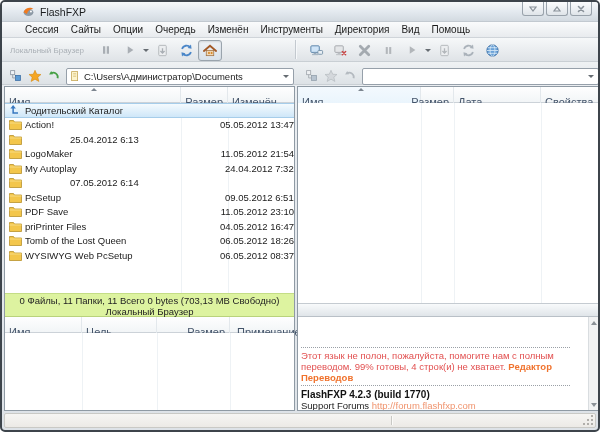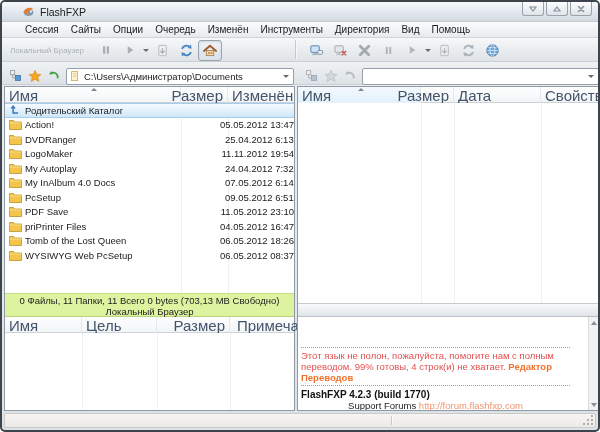--- a/index.html
+++ b/index.html
@@ -41,21 +41,21 @@
   .combo .path-text { font-size:9.5px; color:#222; margin-left:3px; white-space:nowrap; overflow:hidden; }
   .combo-caret { position:absolute; right:1px; top:1px; bottom:1px; width:13px; display:flex; align-items:center; justify-content:center; }
 
   
   .panel { position:absolute; top:84px; height:325px; border:1px solid #8f9aa4; background:#fff; }
   .panel-left { left:2px; width:291px; }
   .panel-right { left:295px; width:302px; }
 
   .lv-header { position:absolute; left:0; right:0; height:16px; background:linear-gradient(#fefefe,#f2f5f7);
                border-bottom:1px solid #ccd2d8; }
-  .lv-hcell { position:absolute; top:0; height:16px; font-size:15px; color:#44546a; display:flex; align-items:center;
+  .lv-hcell { position:absolute; top:0; height:30px; font-size:11px; color:#44546a; display:flex; align-items:center;
               padding:0 4px; border-right:1px solid #e3e8ec; }
   .lv-hcell.right { justify-content:flex-end; }
   .hl { background:linear-gradient(#f3f9fe,#e3f1fb); }
   .sort-asc { position:absolute; top:1px; width:0; height:0; border-left:3px solid transparent; border-right:3px solid transparent; border-bottom:3px solid #7d8690; }
 
   .gridline { position:absolute; top:0; bottom:0; width:1px; background:#eef2f5; }
 
   .rows { position:absolute; left:0; right:0; top:16px; }
   .lrow { position:relative; height:14.5px; display:flex; align-items:center; font-size:9.5px; color:#1a1a1a; }
   .lrow .ic { width:14px; display:flex; justify-content:center; margin-left:3px; flex:none; }
@@ -76,21 +76,21 @@
   .splitterbar { position:absolute; left:0; right:0; top:216px; height:14px;
                  background:linear-gradient(#f8fafb,#e0e5e9); border-top:1px solid #c5cbd1; border-bottom:1px solid #b9c0c7; }
 
   
   .log { position:absolute; left:0; right:0; top:230px; bottom:0; background:#fff; overflow:hidden; }
   .log-inner { position:absolute; left:3px; right:28px; top:0; }
   .log-sep { border-top:1px dotted #9aa0a6; height:1px; margin:2px 0; }
   .log-notice { font-size:9.5px; color:#e25050; line-height:11px; }
   .log-link { color:#f0732e; font-weight:bold; cursor:pointer; }
   .log-version { font-size:10px; font-weight:bold; color:#111; margin-top:3px; }
-  .log-line { font-size:9.5px; color:#222; line-height:11px;text-align:center; }
+  .log-line { font-size:9.5px; color:#222; line-height:11px; }
   .log-url { color:#f0946e; }
   .log-scroll { position:absolute; right:0; top:0; bottom:0; width:10px; background:#f1f2f3; border-left:1px solid #d9dde0; }
   .scroll-arrow { position:absolute; left:0; right:0; height:9px; display:flex; align-items:center; justify-content:center; }
   .arr-up { top:1px; } .arr-dn { bottom:1px; }
   .tri-up { width:0;height:0;border-left:3px solid transparent;border-right:3px solid transparent;border-bottom:4px solid #8a9096; }
   .tri-dn { width:0;height:0;border-left:3px solid transparent;border-right:3px solid transparent;border-top:4px solid #8a9096; }
 
   
   .statusbar { position:absolute; left:2px; right:2px; top:411px; height:15px;
                background:linear-gradient(#f6f5f3,#eceae6); border:1px solid #c9c9c5; border-radius:2px; }
@@ -348,37 +348,36 @@
   </div>
 
   <div class="lrow">
     <span class="ic">
       <svg width="13" height="11" viewBox="0 0 13 11">
         <path d="M0.5 1.5 h4 l1 1.5 h7 v7.5 h-12 z" fill="#f3c64b" stroke="#b8922c" stroke-width="0.8"></path>
         <path d="M0.5 4 h12" stroke="#f8dc84" stroke-width="1"></path>
       </svg>
 
     </span>
-    <span class="c-name">DVDRanger</span>
     <span class="c-size"></span>
     <span class="c-mod">25.04.2012 6:13</span>
   </div>
 
 
   <div class="lrow">
     <span class="ic">
       <svg width="13" height="11" viewBox="0 0 13 11">
         <path d="M0.5 1.5 h4 l1 1.5 h7 v7.5 h-12 z" fill="#f3c64b" stroke="#b8922c" stroke-width="0.8"></path>
         <path d="M0.5 4 h12" stroke="#f8dc84" stroke-width="1"></path>
       </svg>
 
     </span>
     <span class="c-name">LogoMaker</span>
     <span class="c-size"></span>
-    <span class="c-mod">11.11.2012 19:54</span>
+    <span class="c-mod">11.05.2012 21:54</span>
   </div>
 
   <div class="lrow">
     <span class="ic">
       <svg width="13" height="11" viewBox="0 0 13 11">
         <path d="M0.5 1.5 h4 l1 1.5 h7 v7.5 h-12 z" fill="#f3c64b" stroke="#b8922c" stroke-width="0.8"></path>
         <path d="M0.5 4 h12" stroke="#f8dc84" stroke-width="1"></path>
       </svg>
 
     </span>
@@ -388,21 +387,20 @@
   </div>
 
   <div class="lrow">
     <span class="ic">
       <svg width="13" height="11" viewBox="0 0 13 11">
         <path d="M0.5 1.5 h4 l1 1.5 h7 v7.5 h-12 z" fill="#f3c64b" stroke="#b8922c" stroke-width="0.8"></path>
         <path d="M0.5 4 h12" stroke="#f8dc84" stroke-width="1"></path>
       </svg>
 
     </span>
-    <span class="c-name">My InAlbum 4.0 Docs</span>
     <span class="c-size"></span>
     <span class="c-mod">07.05.2012 6:14</span>
   </div>
 
   <div class="lrow">
     <span class="ic">
       <svg width="13" height="11" viewBox="0 0 13 11">
         <path d="M0.5 1.5 h4 l1 1.5 h7 v7.5 h-12 z" fill="#f3c64b" stroke="#b8922c" stroke-width="0.8"></path>
         <path d="M0.5 4 h12" stroke="#f8dc84" stroke-width="1"></path>
       </svg>

